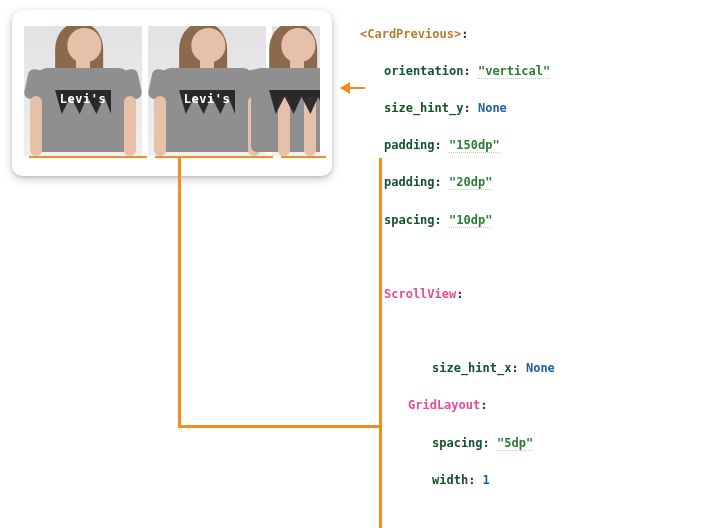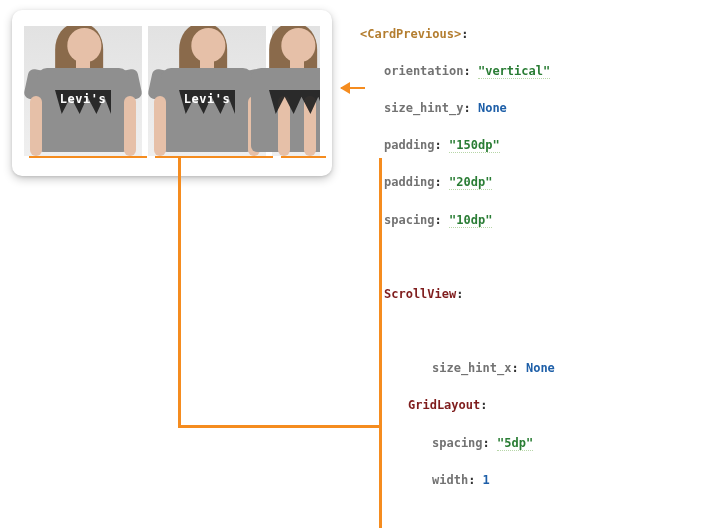--- a/index.html
+++ b/index.html
@@ -173,25 +173,25 @@
   .code {
     position: absolute;
     left: 360px;
     top: 6px;
     width: 340px;
     line-height: 1.55;
     white-space: pre;
     font-weight: 600;
   }
   .tok-tag   { color: #b47e30; text-align: right; }
-  .tok-prop  { color: #737373; }
+  .tok-prop  { color: #14532d; }
   .tok-punct { color: #333; }
   .tok-str   { color: #2a7d35; border-bottom: 1px dotted #b7d6a8; }
   .tok-kw    { color: #1e5fa8; }
-  .tok-cls   { color: #7f1d1d; }
+  .tok-cls   { color: #ec4899; }
   .indent1 { padding-left: 24px; }
   .indent2 { padding-left: 48px; }
   .indent3 { padding-left: 72px; }
   .code-line { display: block; }
 </style>
 </head>
 <body>
 
 <div class="card-preview">
   <div class="scroll-row">

